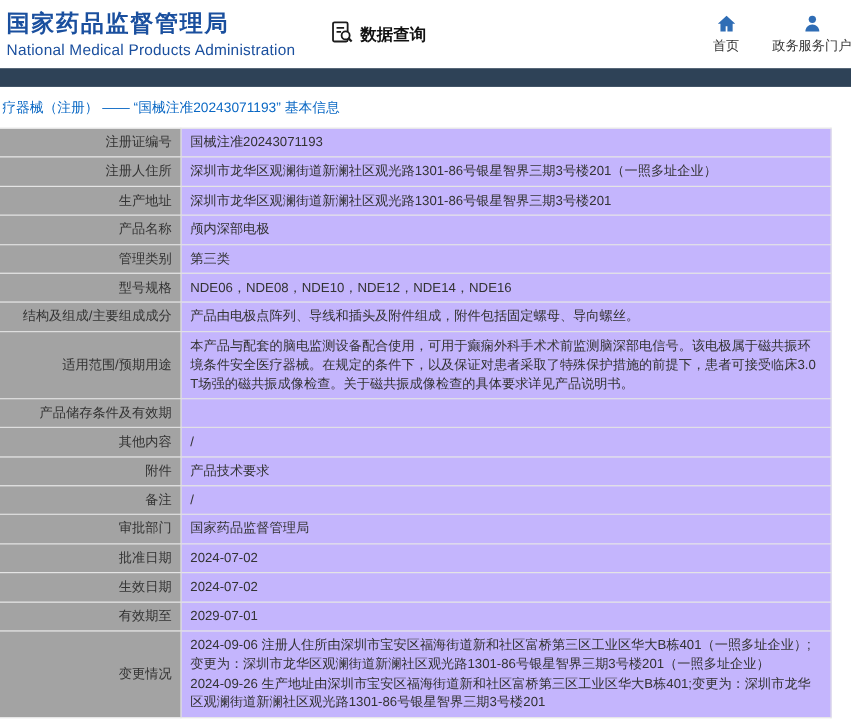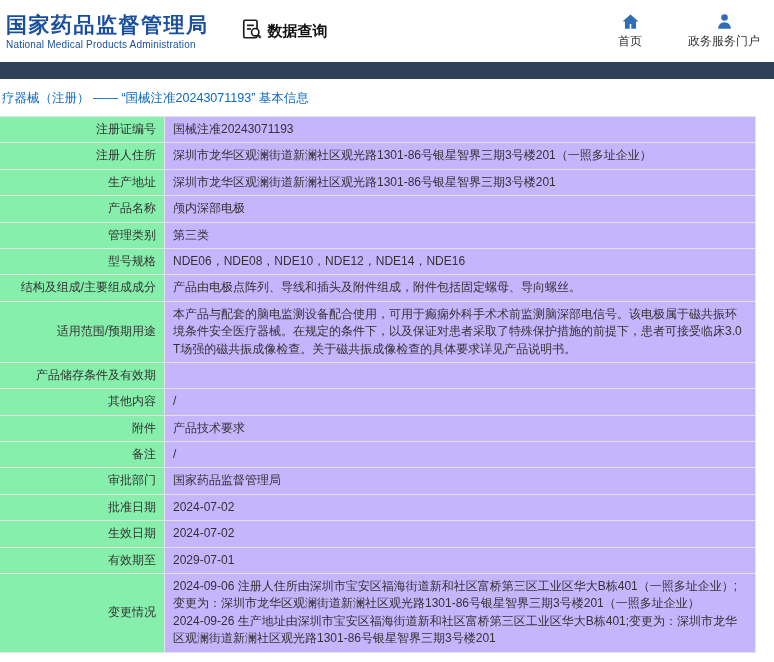--- a/index.html
+++ b/index.html
@@ -26,36 +26,35 @@
   .logo-block { display: flex; flex-direction: column; }
   .logo-cn {
     color: #1a4f9e;
     font-size: 21px;
     font-weight: bold;
     letter-spacing: 1.5px;
     line-height: 1.2;
   }
   .logo-en {
     color: #1a4f9e;
-    font-size: 10px;
+    font-size: 14px;
     margin-top: 2px;
     letter-spacing: 0.2px;
   }
   .query {
     display: flex;
     align-items: center;
     gap: 5px;
     margin-left: 32px;
   }
   .query-label { font-size: 15px; font-weight: bold; color: #111; }
   .nav-right {
     margin-left: auto;
     display: flex;
-    gap: 46px;
-    padding-right: 14px;
+    gap: 30px;
   }
   .nav-item {
     display: flex;
     flex-direction: column;
     align-items: center;
     gap: 2px;
     font-size: 12px;
     color: #333;
     cursor: pointer;
   }
@@ -82,21 +81,21 @@
     color: #333;
   }
   table.info-table td {
     border: 1px solid #e4e4e4;
     padding: 4px 8px;
     line-height: 1.45;
     vertical-align: middle;
   }
   td.label-cell {
     width: 165px;
-    background: #86efac;
+    background: #a3a3a3;
     text-align: right;
     color: #333;
   }
   td.value-cell {
     background: #c4b5fd;
     text-align: left;
     white-space: pre-wrap;
     word-break: break-all;
   }
   td.value-cell:empty::before { content: "\00a0"; }

